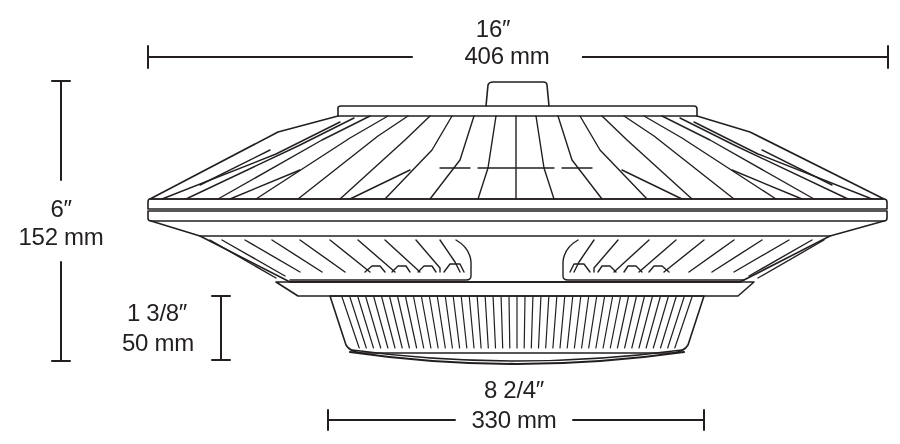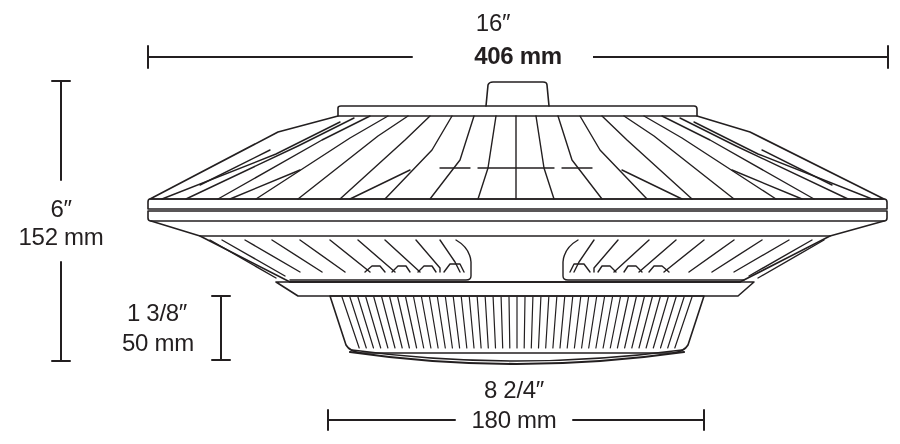--- a/index.html
+++ b/index.html
@@ -171,24 +171,24 @@
         <line x1="668.2" y1="297" x2="653.3" y2="348"></line>
         <line x1="676.1" y1="297" x2="660.5" y2="348"></line>
         <line x1="684.1" y1="297" x2="667.7" y2="348"></line>
         <line x1="692.0" y1="297" x2="674.8" y2="348"></line>
       </g>
 
     <path d="M352 350 Q516 372 682 350"></path>
     <path d="M350 352 Q516 376 684 352" stroke-width="2.2"></path>
   </svg>
 
-  <div class="lbl" style="left:458px;top:10px;width:70px;padding:0;background:none;">16″</div>
-  <div class="lbl" style="left:443px;top:43px;width:150px;padding:0;font-weight:bold;">406 mm</div>
+  <div class="lbl" style="left:458px;top:16px;width:70px;padding:0;background:none;">16″</div>
+  <div class="lbl" style="left:432px;top:43px;width:150px;padding:0;">406 mm</div>
 
   <div class="lbl" style="left:26px;top:196px;width:70px;padding:0;background:none;">6″</div>
   <div class="lbl" style="left:0px;top:224px;width:122px;padding:0;background:none;">152 mm</div>
 
   <div class="lbl" style="left:112px;top:300px;width:90px;padding:0;background:none;">1 3/8″</div>
   <div class="lbl" style="left:108px;top:330px;width:100px;padding:0;background:none;">50 mm</div>
 
   <div class="lbl" style="left:466px;top:377px;width:96px;padding:0;background:none;">8 2/4″</div>
-  <div class="lbl" style="left:458px;top:407px;width:112px;padding:0;">180 mm</div>
+  <div class="lbl" style="left:458px;top:407px;width:112px;padding:0;">330 mm</div>
 </div>
 
 </body></html>

